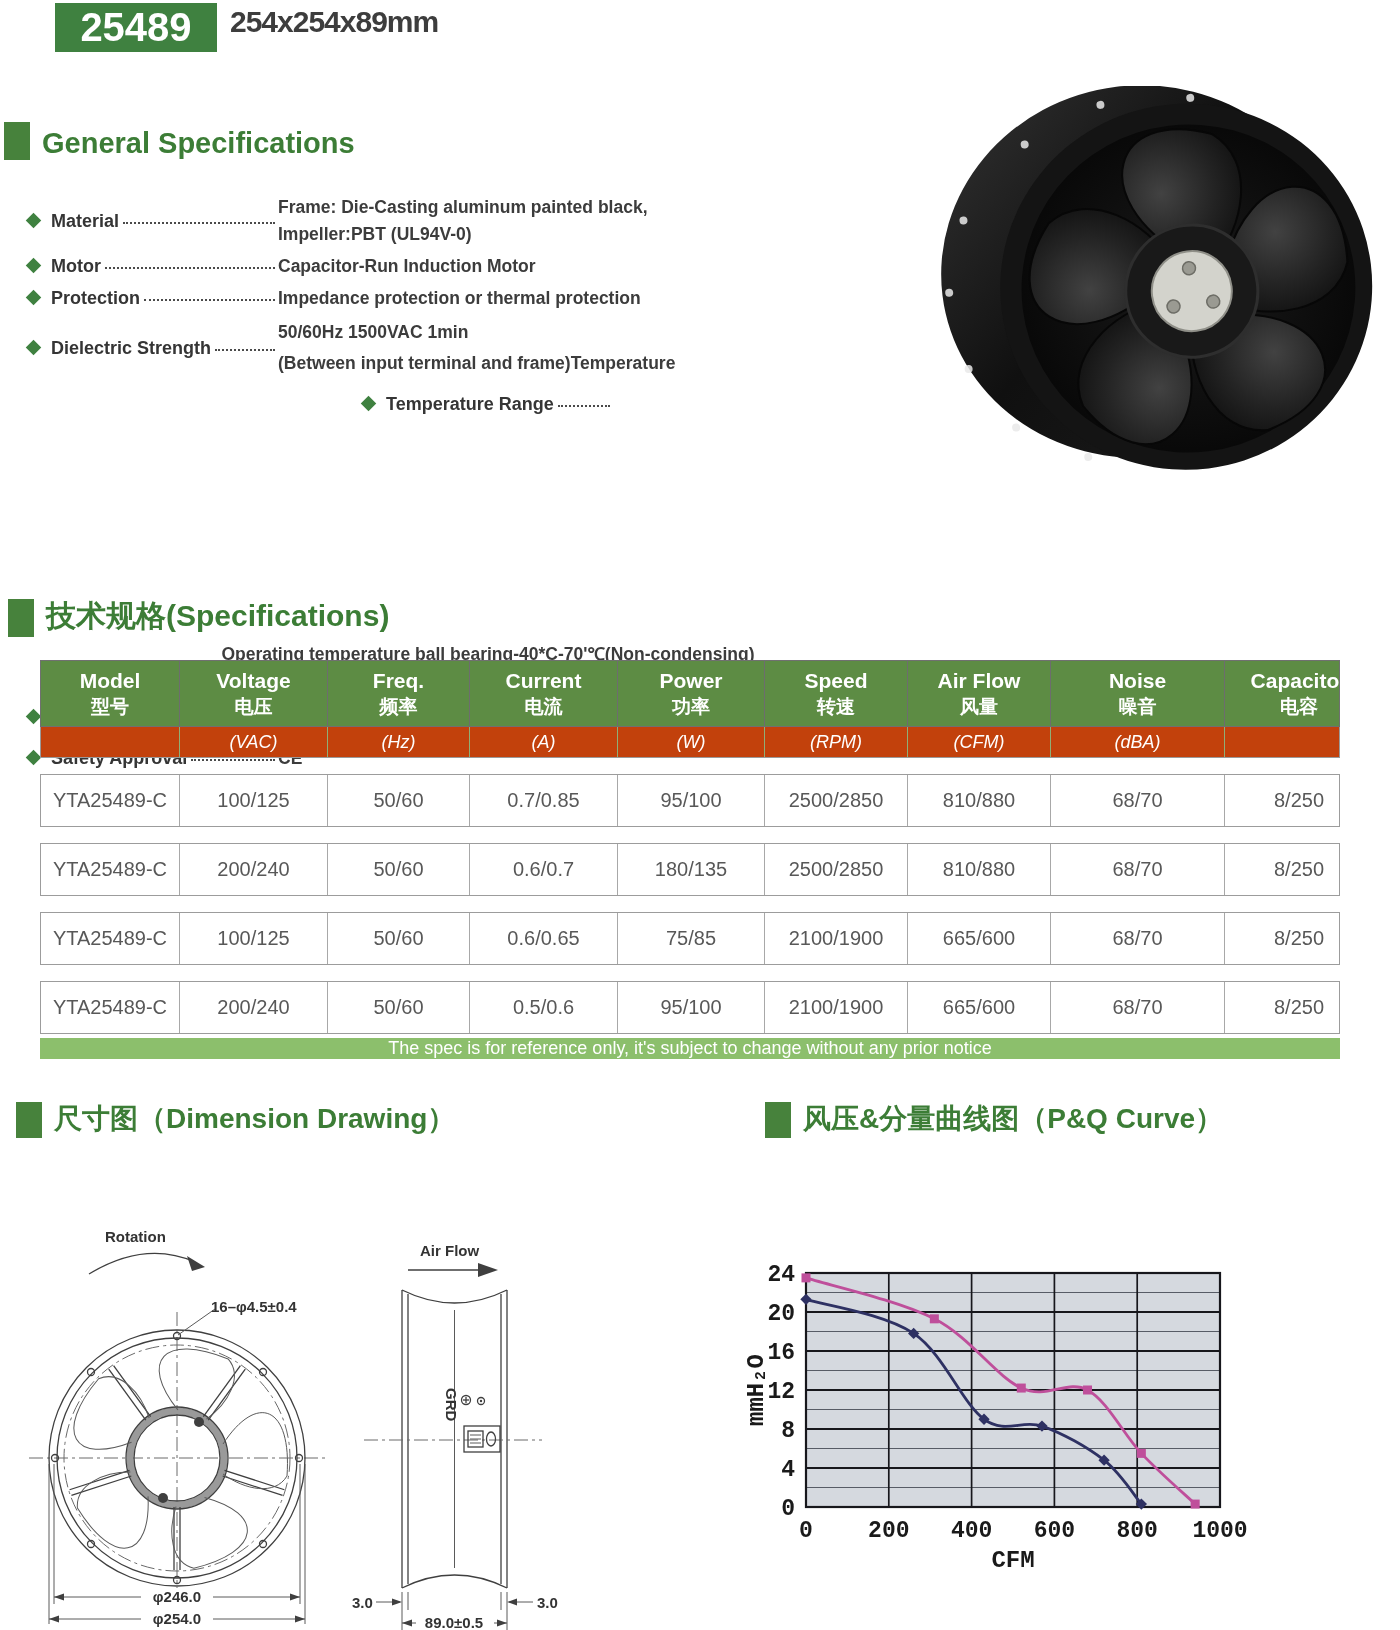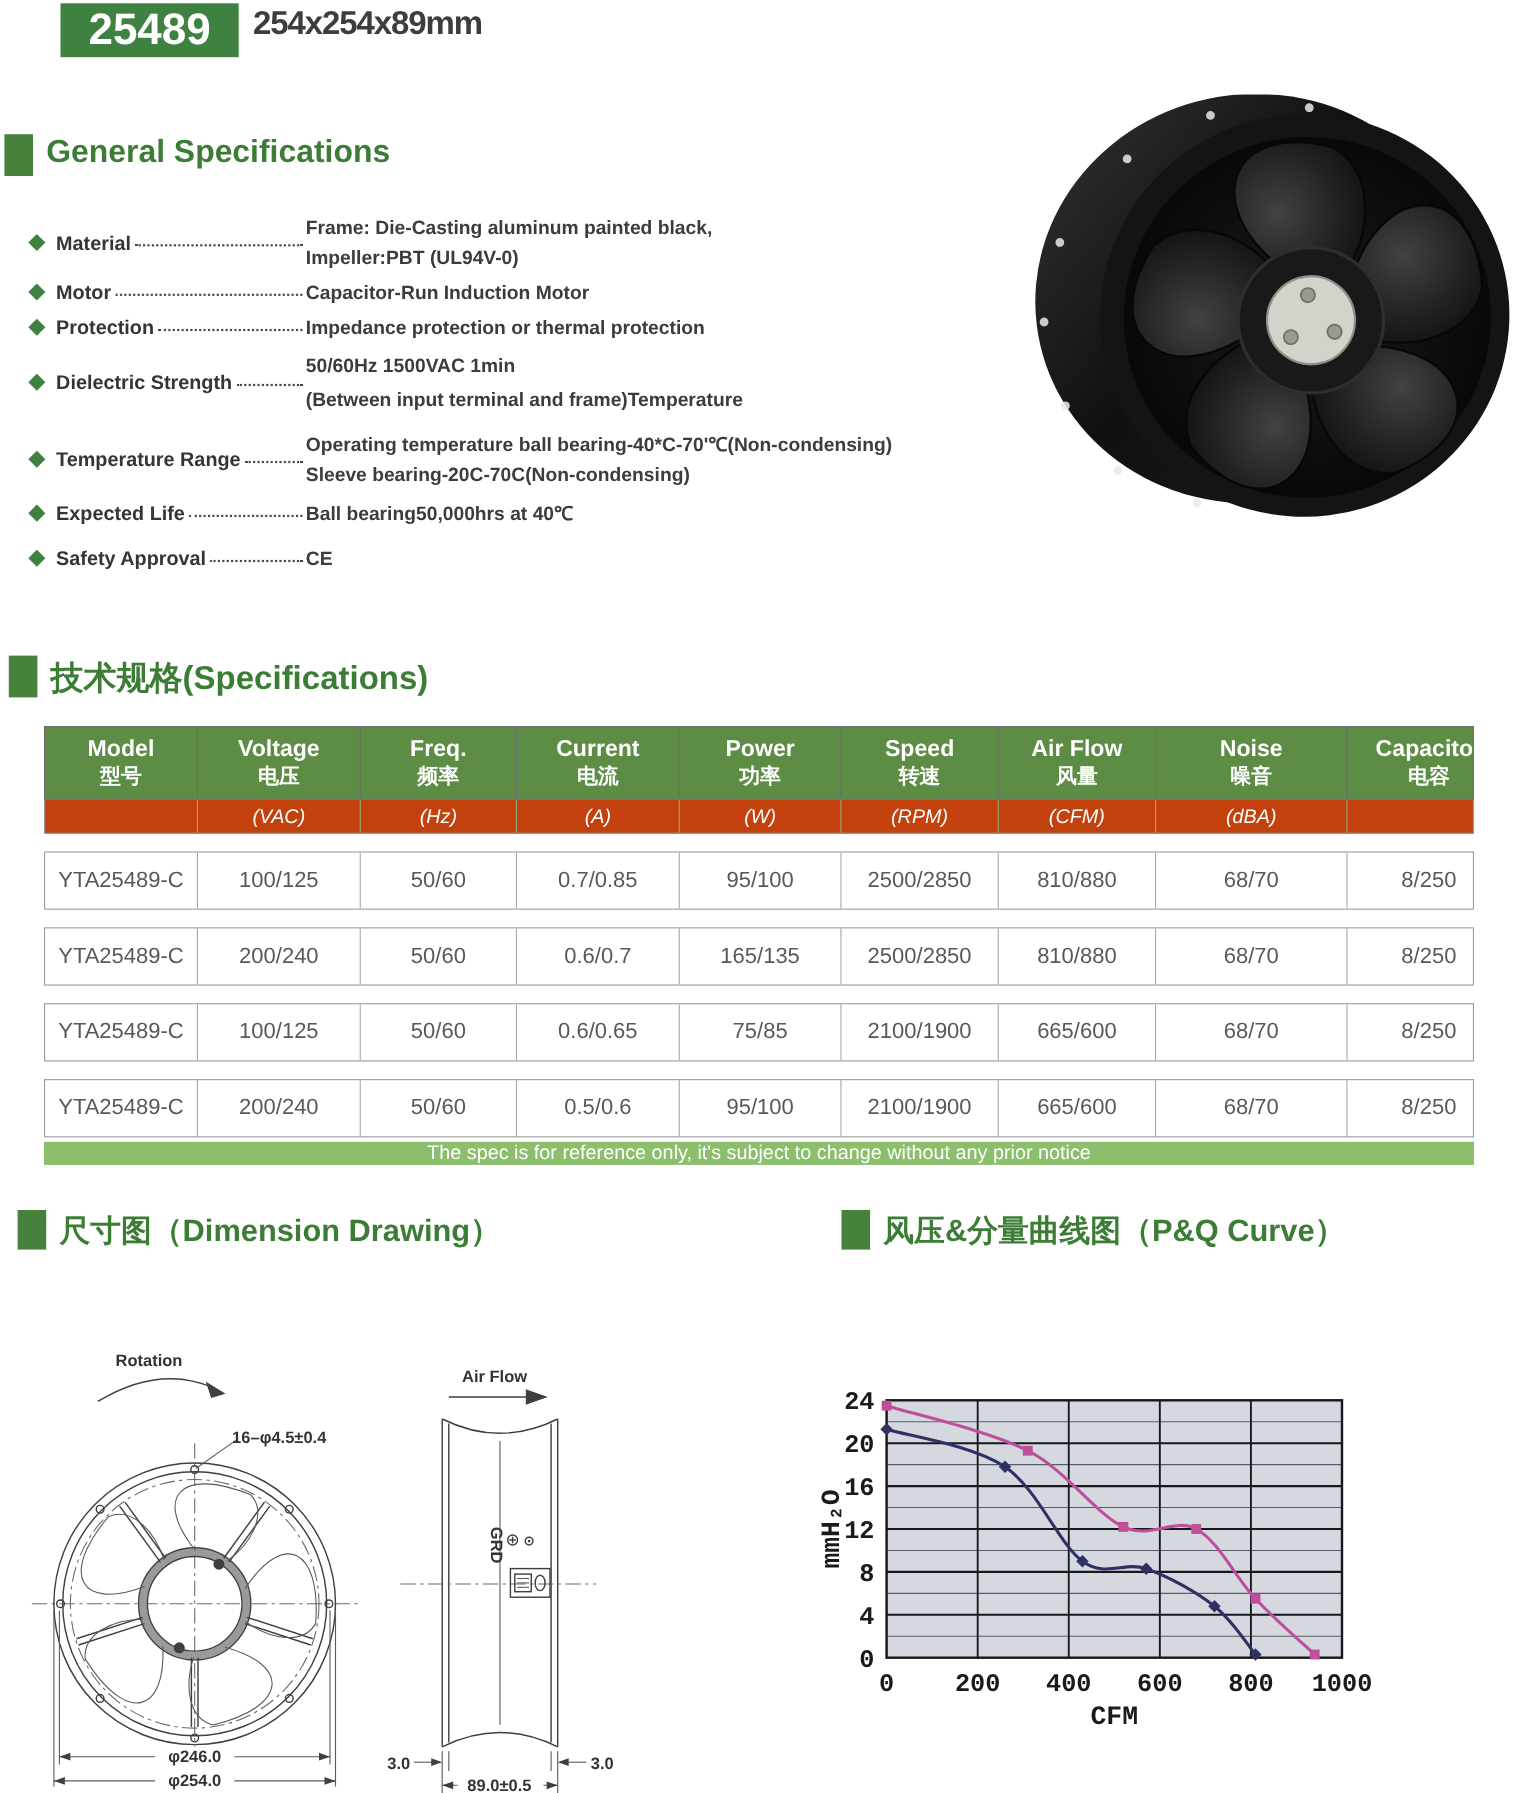--- a/index.html
+++ b/index.html
@@ -8,35 +8,35 @@
           font-family:"Liberation Sans", sans-serif; overflow:hidden; }
 
   
   .model-badge { position:absolute; left:55px; top:3px; width:162px; height:49px;
     display:flex; align-items:center; justify-content:center;
     color:#fff; font-size:40px; font-weight:bold; letter-spacing:0px; }
   .size-label { position:absolute; left:230px; top:5px; font-size:30px; font-weight:bold;
     color:#3d3d3d; letter-spacing:-1px; }
 
   
-  .sec-title { position:absolute; display:flex; align-items:flex-start; gap:12px; }
+  .sec-title { position:absolute; display:flex; align-items:flex-end; gap:12px; }
   .sec-sq { width:26px; height:36px; flex:0 0 26px; }
   .sec-text { font-weight:bold; white-space:nowrap; }
 
   
   .spec-list { position:absolute; left:28px; top:194px; width:920px; }
   .spec-item { display:flex; align-items:center; margin-bottom:5px; }
   .spec-left { width:250px; flex:0 0 250px; display:flex; align-items:flex-start; }
   .spec-bullet { width:11px; height:11px; margin:7px 12px 0 0; transform:rotate(45deg); flex:0 0 11px; }
   .spec-label { font-size:18px; font-weight:bold; color:#353535; line-height:27px; white-space:nowrap; }
   .spec-dots { flex:1; height:16px; border-bottom:2.5px dotted #4a4a4a; margin:0 3px 0 4px; }
   .spec-value { flex:1; font-size:17.5px; font-weight:bold; color:#3c3c3c; line-height:27px; white-space:pre-line; }
   .spec-item.sp4 .spec-value { line-height:31px; }
   .spec-item.sp4 { margin-bottom:12px; }
-  .spec-item.sp5 { margin-bottom:9px; }
+  .spec-item.sp5 { margin-bottom:9px;flex-direction:column; }
   .spec-item.sp6 { margin-bottom:14px; }
 
   
   .fan-photo { position:absolute; left:938px; top:86px; width:460px; height:402px; }
 
   
   .spec-table { position:absolute; left:8px; top:660px; width:1332px;padding-left:32px; }
   .t-head, .t-units, .t-row { display:grid;
     grid-template-columns:139px 148px 142px 148px 147px 143px 143px 174px 148px; }
   .t-head { border:1px solid #707070; }
@@ -268,21 +268,21 @@
       <div class="dc">2500/2850</div>
       <div class="dc">810/880</div>
       <div class="dc">68/70</div>
       <div class="dc">8/250</div>
     </div>
     <div class="t-row">
       <div class="dc">YTA25489-C</div>
       <div class="dc">200/240</div>
       <div class="dc">50/60</div>
       <div class="dc">0.6/0.7</div>
-      <div class="dc">165/135</div>
+      <div class="dc">180/135</div>
       <div class="dc">2500/2850</div>
       <div class="dc">810/880</div>
       <div class="dc">68/70</div>
       <div class="dc">8/250</div>
     </div>
     <div class="t-row">
       <div class="dc">YTA25489-C</div>
       <div class="dc">100/125</div>
       <div class="dc">50/60</div>
       <div class="dc">0.6/0.65</div>

